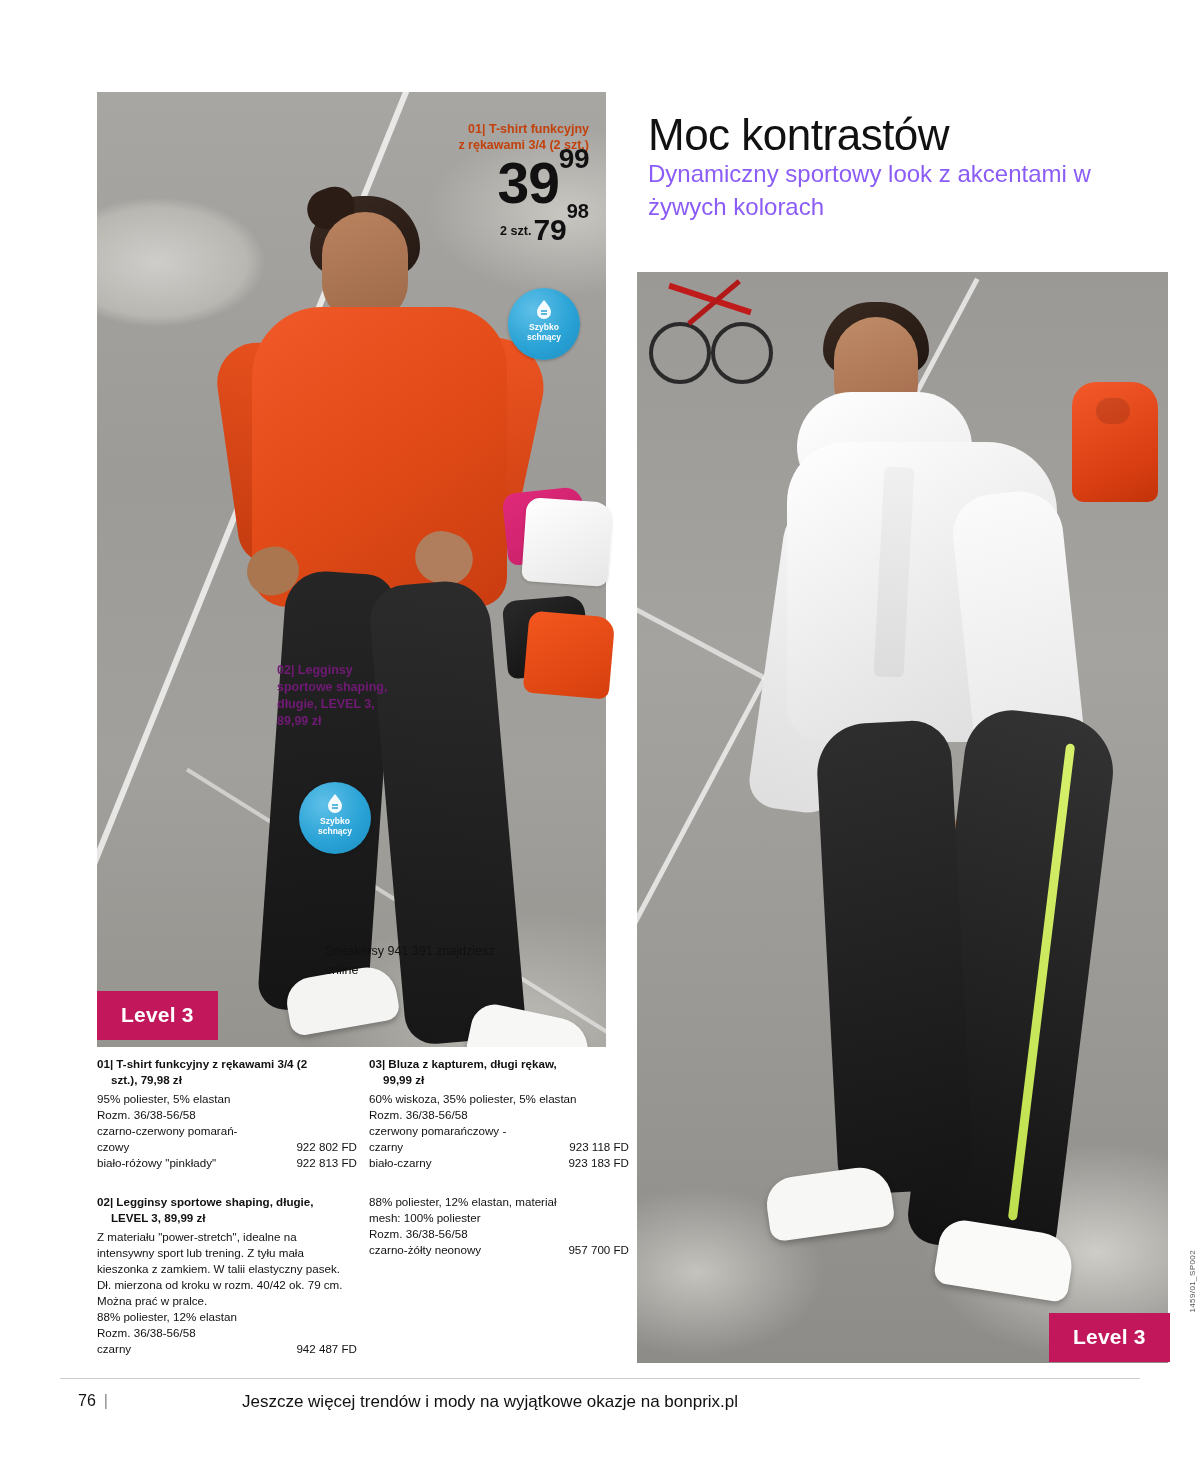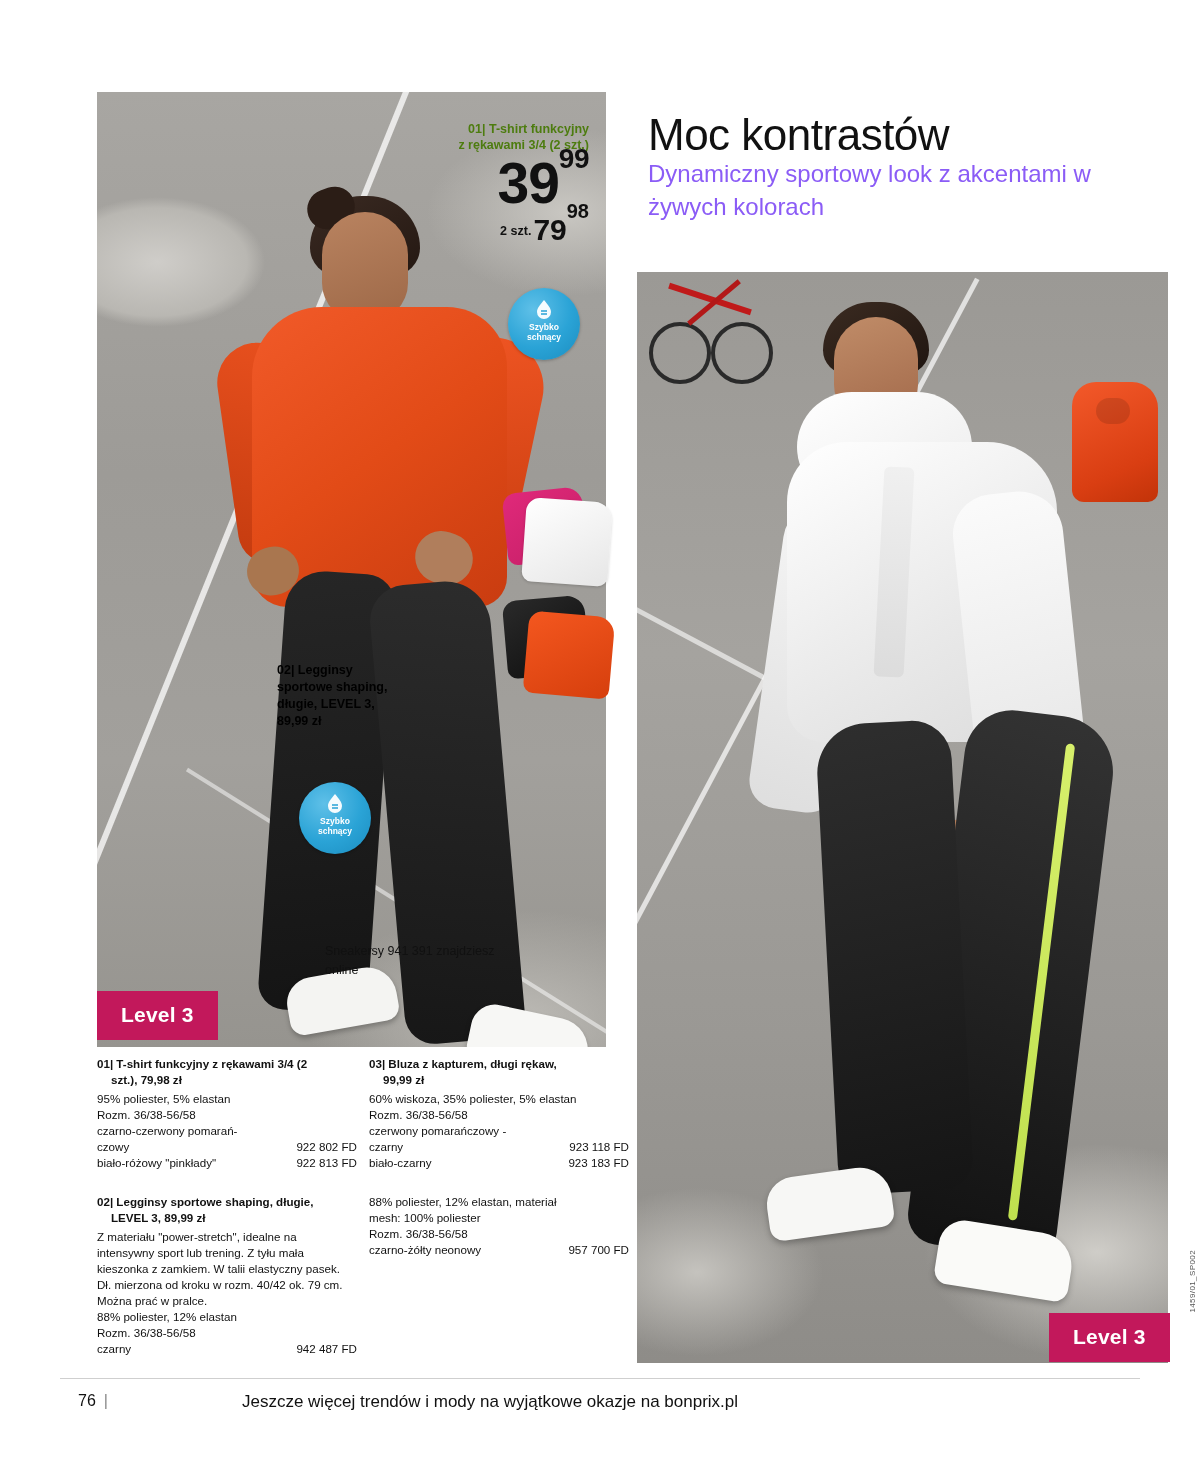--- a/index.html
+++ b/index.html
@@ -337,21 +337,21 @@
   .badge-2 { left: 299px; top: 782px; }
   .badge-3 { left: 1019px; top: 1070px; }
 
   
   .price-block {
     position: absolute; left: 404px; top: 122px;
     width: 185px; text-align: right;
   }
   .price-title {
     font-size: 12.5px; font-weight: 700; line-height: 1.25;
-    color: #4d7c0f;
+    color: #c2410c;
   }
   .price-main {
     margin-top: 4px;
     font-size: 57px; font-weight: 700; line-height: 0.92;
     letter-spacing: -1px; color: #111;
   }
   .price-main sup {
     font-size: 28px; font-weight: 700; top: -0.55em; position: relative;
     letter-spacing: -0.5px;
   }
@@ -363,21 +363,21 @@
     font-size: 12.5px; font-weight: 700; vertical-align: 5px; margin-right: 2px;
   }
   .price-second sup { font-size: 20px; position: relative; top: -0.55em; }
 
   
   .callout {
     position: absolute;
     font-size: 12.5px;
     font-weight: 700;
     line-height: 1.35;
-    color: #000000;
+    color: #701a75;
   }
   .callout-02 { left: 277px; top: 662px; width: 120px; }
   .callout-03 { left: 960px; top: 308px; width: 200px; text-align: right; }
   .callout-04 { left: 975px; top: 988px; width: 185px; text-align: right; }
   .sustainable {
     position: absolute; left: 988px; top: 352px;
     width: 120px;
     font-size: 12.5px; font-weight: 400; line-height: 1.25; color: #111;
   }
   .sneakers-note {

